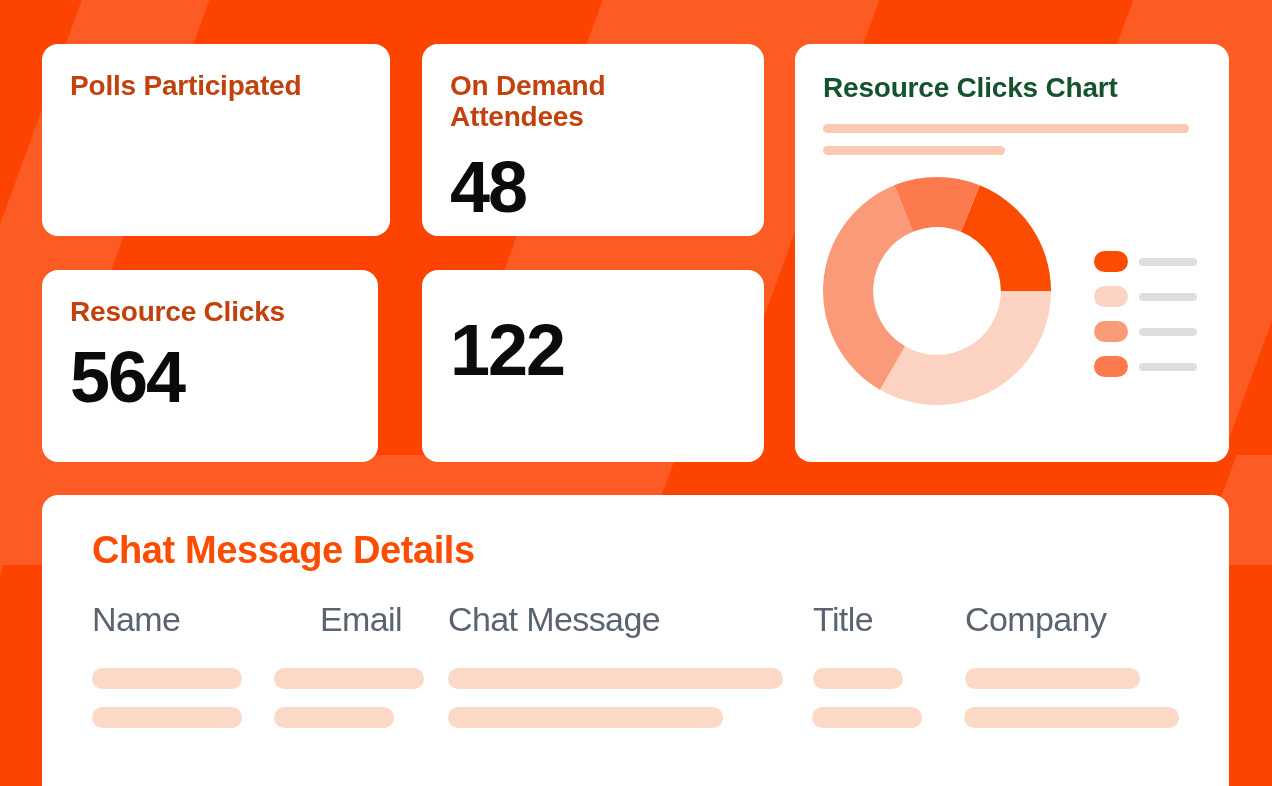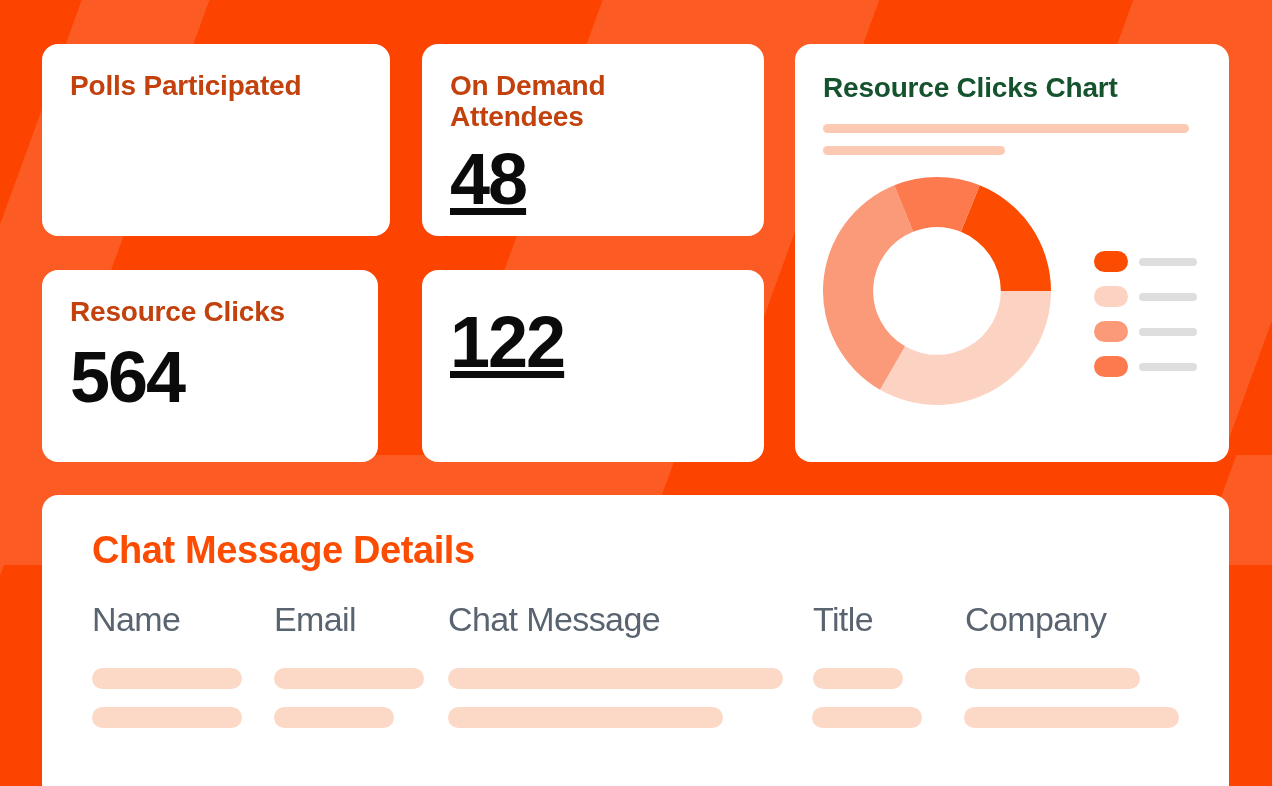--- a/index.html
+++ b/index.html
@@ -87,21 +87,21 @@
     letter-spacing: -2px;
     margin-top: 14px;
   }
 
   #card-polls     { left: 42px;  top: 44px;  width: 348px; height: 192px; }
   #card-ondemand  { left: 422px; top: 44px;  width: 342px; height: 192px; }
   #card-resource  { left: 42px;  top: 270px; width: 336px; height: 192px; }
   #card-cta       { left: 422px; top: 270px; width: 342px; height: 192px; }
 
   #card-ondemand .stat-value,
-  #card-cta .stat-value { margin-top: 10px; text-decoration: underline; }
+  #card-cta .stat-value { margin-top: 18px; }
 
   
   #card-chart {
     left: 795px;
     top: 44px;
     width: 434px;
     height: 418px;
     padding: 28px 28px 22px;
   }
 
@@ -189,21 +189,21 @@
 
   .th {
     color: #5A6470;
     font-size: 34px;
     font-weight: normal;
     letter-spacing: -0.6px;
     white-space: nowrap;
   }
 
   .col-name    { width: 182px; }
-  .col-email   { width: 174px; }
+  .col-email   { width: 174px; text-align: center; }
   .col-message { width: 365px; }
   .col-title   { width: 152px; }
   .col-company { flex: 1; }
 
   .table-body-row { margin-bottom: 18px; }
 
   .cell-pill {
     height: 21px;
     border-radius: 11px;
     background: #FCD9C6;

